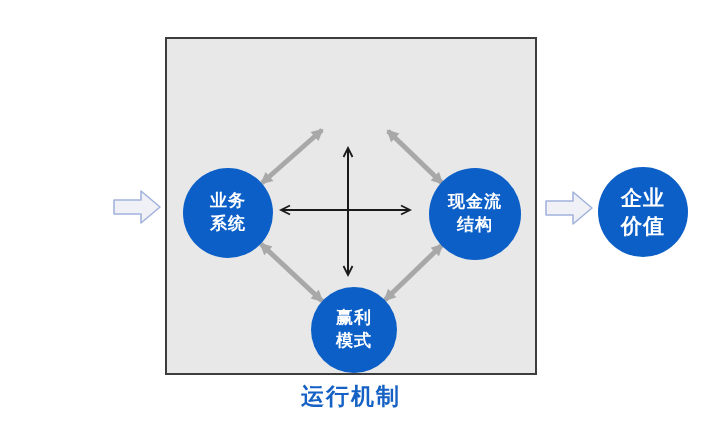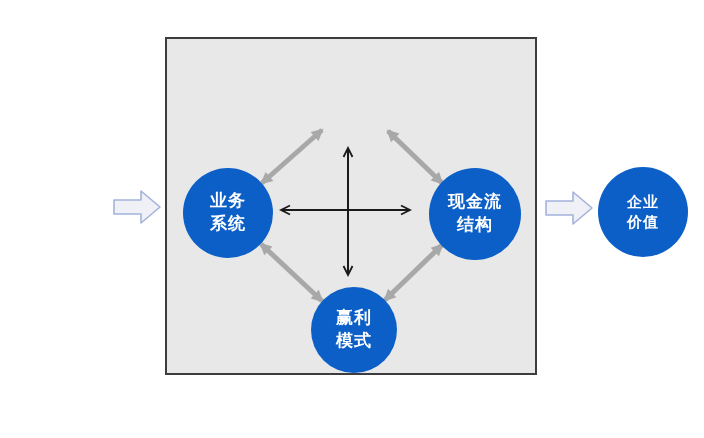--- a/index.html
+++ b/index.html
@@ -41,21 +41,21 @@
     font-size:17px;
     line-height:1.35;
     white-space:pre-line;
     letter-spacing:1px;
   }
   .node-positioning{left:18px;top:161px;width:88px;height:88px;font-size:19px;}
   .node-business{left:183px;top:168px;width:90px;height:90px;}
   .node-keyres{left:311px;top:55px;width:90px;height:90px;}
   .node-cashflow{left:429px;top:168px;width:92px;height:92px;}
   .node-profit{left:311px;top:287px;width:86px;height:86px;}
-  .node-enterprise{left:598px;top:167px;width:90px;height:90px;font-size:15px;}
+  .node-enterprise{left:598px;top:167px;width:90px;height:90px;font-size:21px;}
   .arrows-layer{
     position:absolute;left:0;top:0;width:704px;height:438px;
     pointer-events:none;
   }
   .flow-arrow{position:absolute;}
   .flow-arrow-left{left:113px;top:188px;}
   .flow-arrow-right{left:545px;top:189px;}
   .caption{
     position:absolute;
     left:165px;top:381px;width:372px;
@@ -101,14 +101,15 @@
 
   <div class="node node-business">业务
 系统</div>
   <div class="node node-profit">赢利
 模式</div>
   <div class="node node-cashflow">现金流
 结构</div>
   <div class="node node-enterprise">企业
 价值</div>
 
+  <div class="caption">运行机制</div>
 
 </div>
 
 </body></html>

